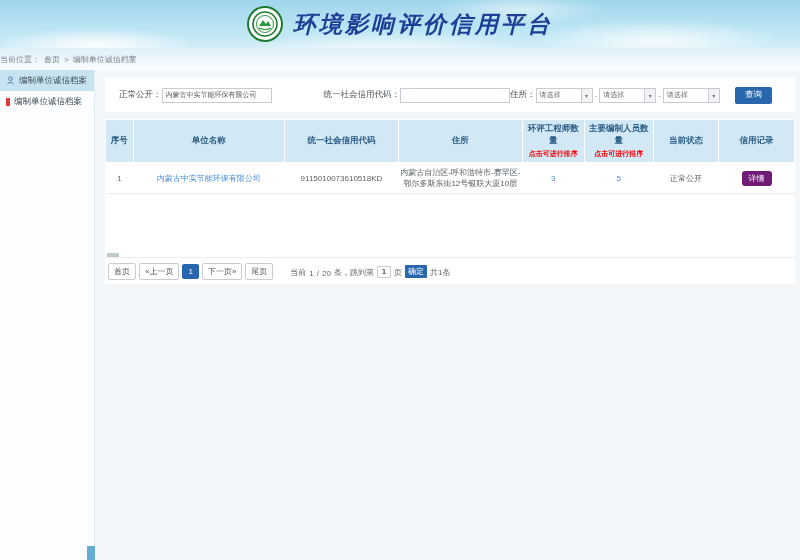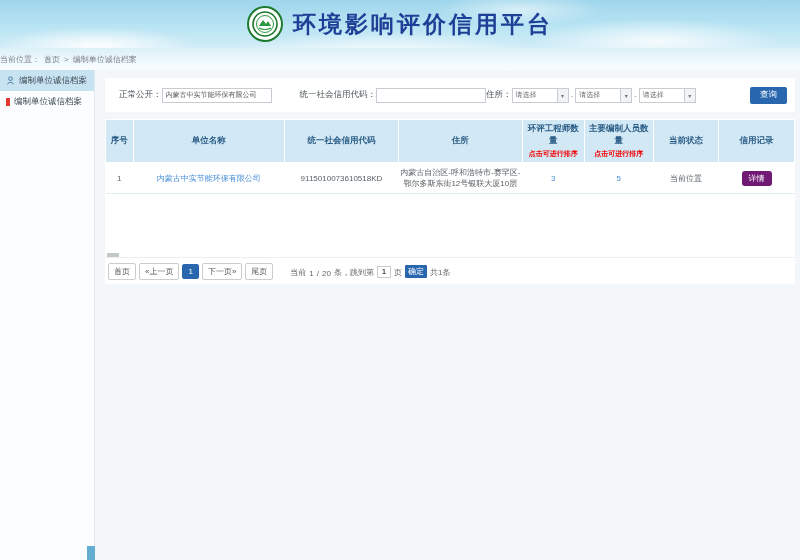--- a/index.html
+++ b/index.html
@@ -12,21 +12,21 @@
     height:48px; display:flex; align-items:center; justify-content:center; gap:10px;
     background:
       radial-gradient(ellipse 140px 26px at 12% 95%, rgba(255,255,255,.95), rgba(255,255,255,0) 70%),
       radial-gradient(ellipse 220px 34px at 48% 115%, rgba(255,255,255,.85), rgba(255,255,255,0) 70%),
       radial-gradient(ellipse 170px 30px at 82% 85%, rgba(255,255,255,.8), rgba(255,255,255,0) 72%),
       radial-gradient(ellipse 120px 22px at 65% 20%, rgba(255,255,255,.55), rgba(255,255,255,0) 70%),
       linear-gradient(180deg,#9fd6ec 0%,#b9e4f3 55%,#d2edf8 100%);
   }
   .logo { width:36px; height:36px; border-radius:50%; background:#fff; border:2px solid #1d7a2e;
     display:flex; align-items:center; justify-content:center; }
-  .title { font-size:23px; font-weight:bold; color:#1e3f96; letter-spacing:3px; }
+  .title { font-size:23px; font-weight:bold; color:#1e3f96; letter-spacing:3px;font-style:italic; }
 
   
   .breadcrumb {
     height:22px; display:flex; align-items:center; gap:4px; padding-left:0;
     font-size:8px; color:#7b8489;
     background:linear-gradient(180deg,#ddf0f8 0%,#f2fafd 70%,#fbfdfe 100%);
   }
   .breadcrumb .bc-home { color:#6f7d84; cursor:pointer; }
 
   
@@ -47,21 +47,21 @@
     font-size:8.5px; color:#454f55; }
   .lbl { white-space:nowrap; }
   .txt { width:110px; height:15px; border:1px solid #c6ccd2; font-size:7px; color:#555;
     padding:0 3px; outline:none; background:#fff; }
   .sel { width:57px; height:15px; border:1px solid #c6ccd2; background:#fff; display:flex;
     align-items:center; cursor:pointer; }
   .sel .sel-val { flex:1; font-size:7px; color:#666; padding-left:3px; white-space:nowrap; overflow:hidden; }
   .sel .sel-arrow { width:11px; height:100%; border-left:1px solid #c6ccd2; background:#f2f3f4;
     display:flex; align-items:center; justify-content:center; font-size:6px; color:#777; }
   .sel-sep { color:#999; margin:0 2px; font-size:8px; }
-  .btn-query { margin-left:auto; margin-right:8px; width:37px; height:17px; background:#2866ae;
+  .btn-query { margin-left:auto; margin-right:23px; width:37px; height:17px; background:#2866ae;
     color:#fff; font-size:8.5px; border:none; border-radius:2px; cursor:pointer;
     display:flex; align-items:center; justify-content:center; }
 
   
   .table-panel { background:#fff; margin-top:7px; }
   table { width:100%; border-collapse:collapse; table-layout:fixed; text-align:center; }
   th { background:#d2e8f5; color:#2a5d85; font-weight:bold; font-size:8.5px;
     padding:3px 1px; border:1px solid #ffffff; height:24px; vertical-align:middle; }
   th .hint { display:block; color:#f40000; font-weight:bold; font-size:7px; margin-top:2px; }
   td { font-size:8px; color:#5a6268; padding:4px 2px; height:30px;
@@ -124,21 +124,21 @@
         <span>编制单位诚信档案</span>
       </div>
       <div class="side-scroll-thumb"></div>
     </div>
 
     <div class="main">
 
       <div class="search-panel">
         <span class="lbl" style="margin-left:14px">正常公开：</span>
         <input class="txt" type="text" value="内蒙古中实节能环保有限公司" style="">
-        <span class="lbl" style="margin-left:28px">统一社会信用代码：</span>
+        <span class="lbl" style="margin-left:52px">统一社会信用代码：</span>
         <input class="txt" type="text" value="" style="">
         <span class="lbl" style="">住所：</span>
         <div class="sel">
           <span class="sel-val">请选择</span>
           <span class="sel-arrow">▾</span>
         </div>
         <span class="sel-sep">-</span>
         <div class="sel">
           <span class="sel-val">请选择</span>
           <span class="sel-arrow">▾</span>
@@ -182,21 +182,21 @@
             </tr>
           </thead>
           <tbody>
             <tr>
               <td>1</td>
               <td><span class="link">内蒙古中实节能环保有限公司</span></td>
               <td>9115010073610518KD</td>
               <td>内蒙古自治区-呼和浩特市-赛罕区-鄂尔多斯东街12号银联大厦10层</td>
               <td><span class="link">3</span></td>
               <td><span class="link">5</span></td>
-              <td>当前位置</td>
+              <td>正常公开</td>
               <td><span class="btn-detail">详情</span></td>
             </tr>
           </tbody>
         </table>
 
         <div class="spacer"></div>
 
         <div class="hscroll">
           <div class="thumb"></div>
         </div>

